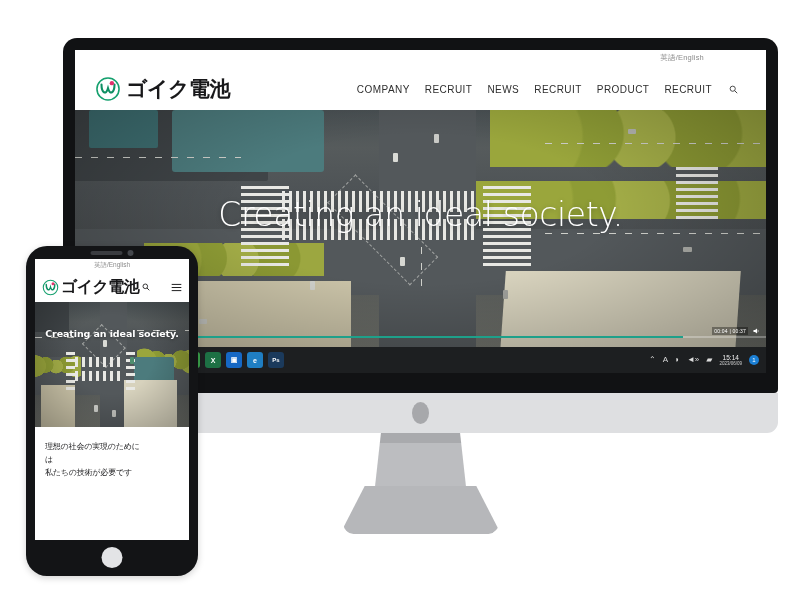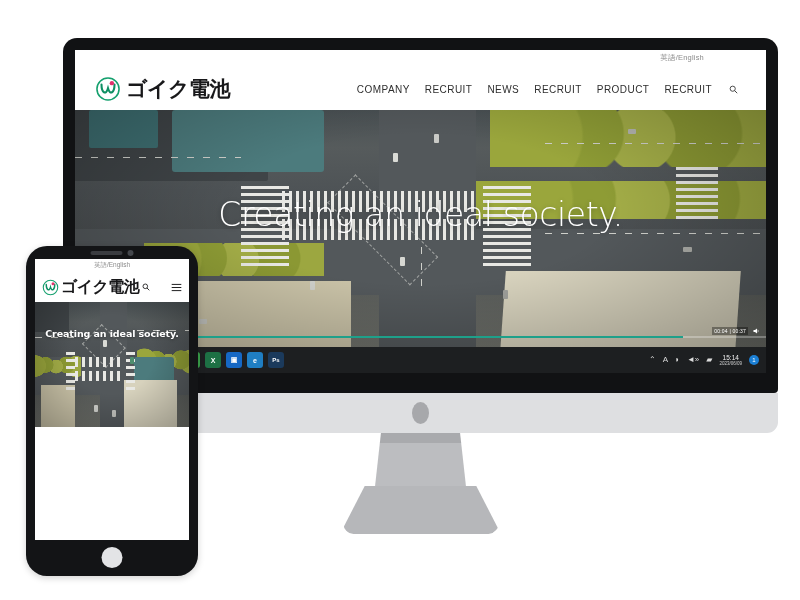--- a/index.html
+++ b/index.html
@@ -420,19 +420,24 @@
               <div class="car" style="left:44%;top:30%;width:4px;height:7px;background:#dadbd6"></div>
               <div class="car" style="left:62%;top:44%;width:4px;height:7px;background:#4e8f6e"></div>
               <div class="car" style="left:38%;top:82%;width:4px;height:7px;background:#cfd0cb"></div>
               <div class="car" style="left:50%;top:86%;width:4px;height:7px;background:#c2c3be"></div>
               <div class="vig"></div>
             </div>
           </div>
           <div id="phone-hero-title">Creating an ideal society.</div>
         </div>
 
+        <div id="phone-copy">
+          <div class="phone-copy-line">理想の社会の実現のために</div>
+          <div class="phone-copy-line">は</div>
+          <div class="phone-copy-line">私たちの技術が必要です</div>
+        </div>
 
       </div>
       <div id="phone-home"></div>
     </div>
   </div>
 
 </div>
 
 </body></html>

